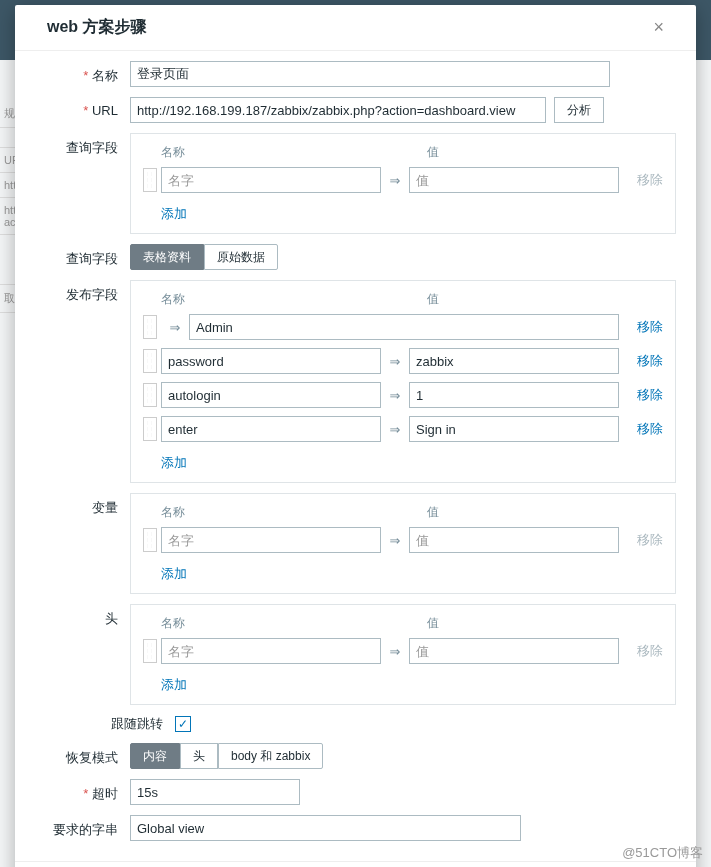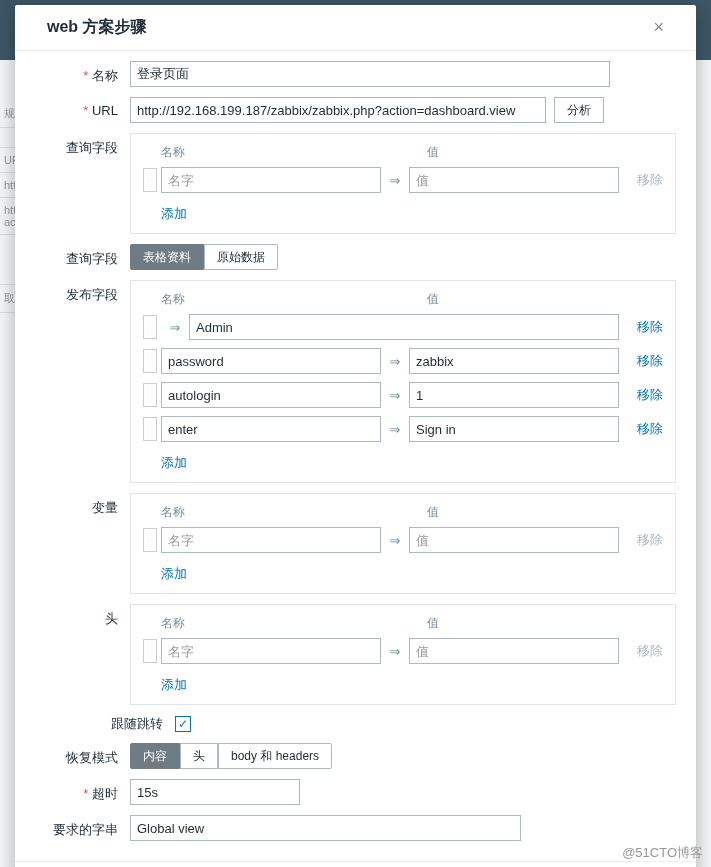--- a/index.html
+++ b/index.html
@@ -227,21 +227,21 @@
         <span class="checkbox-custom">✓</span>
       </div>
     </div>
 
     <div class="form-row">
       <div class="form-label">恢复模式</div>
       <div class="form-control">
         <div class="btn-group">
           <button class="btn active">内容</button>
           <button class="btn">头</button>
-          <button class="btn">body 和 headers</button>
+          <button class="btn">body 和 zabbix</button>
         </div>
       </div>
     </div>
 
     <div class="form-row">
       <div class="form-label required">超时</div>
       <div class="form-control">
         <input type="text" class="timeout-input" value="15s" style="">
       </div>
     </div>

